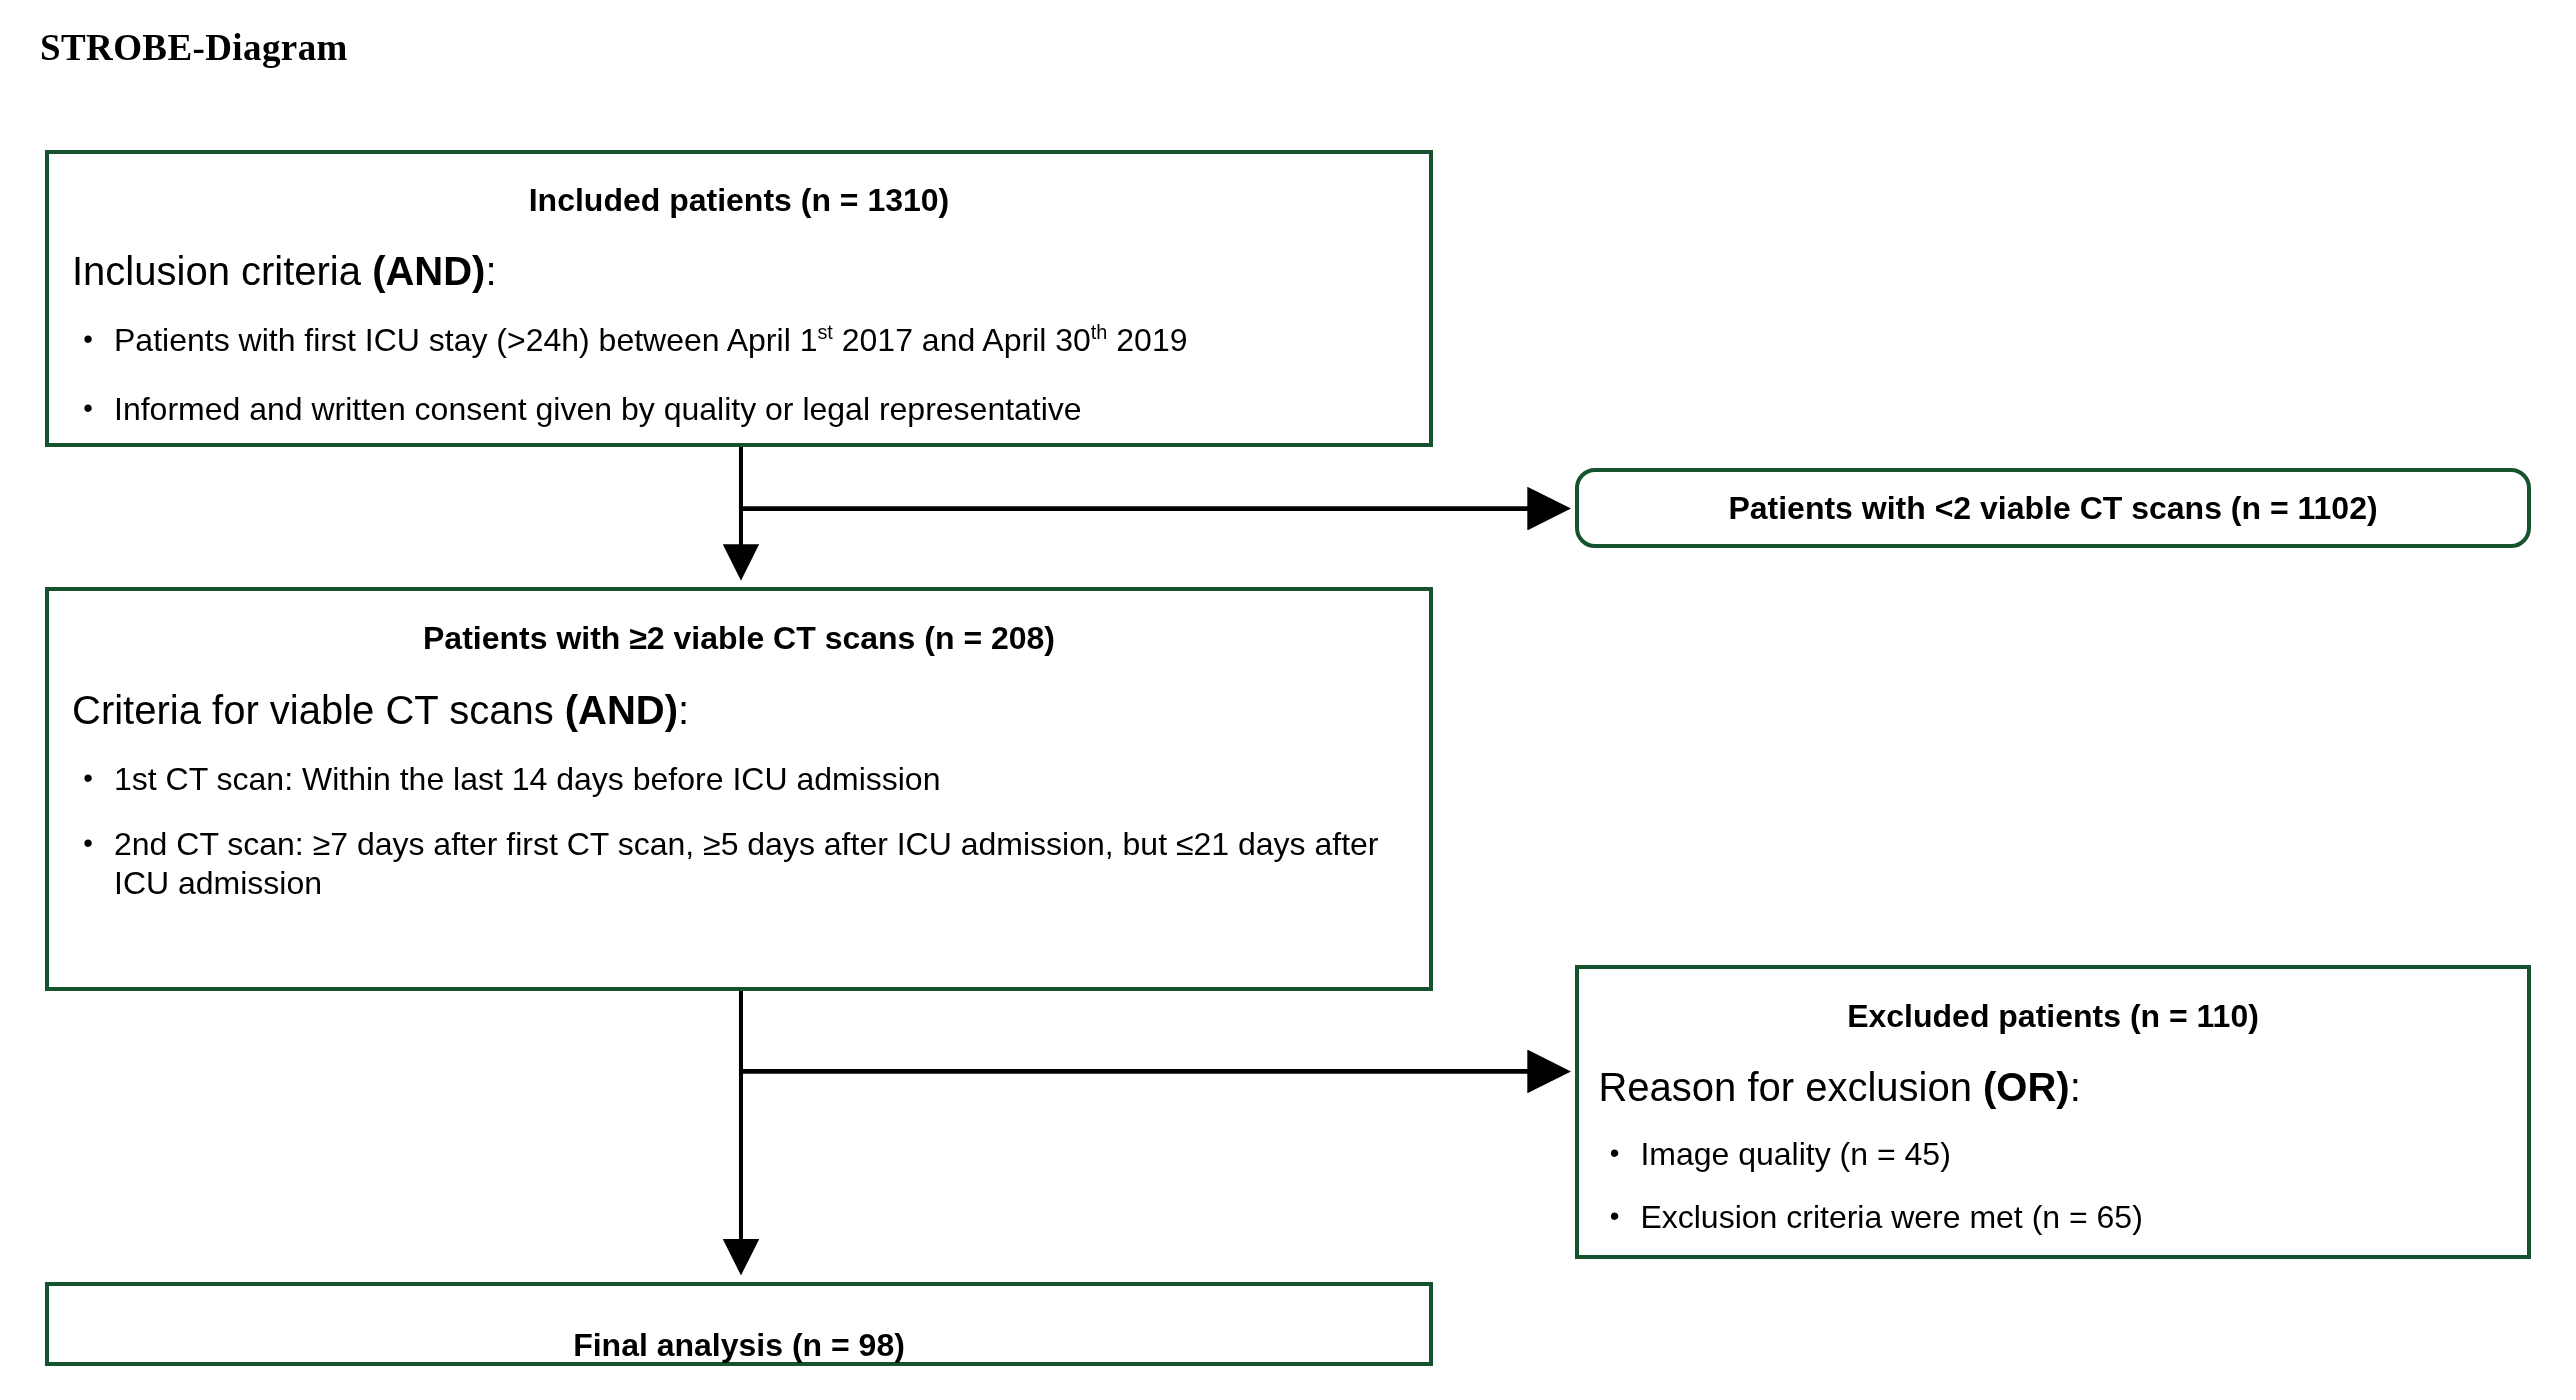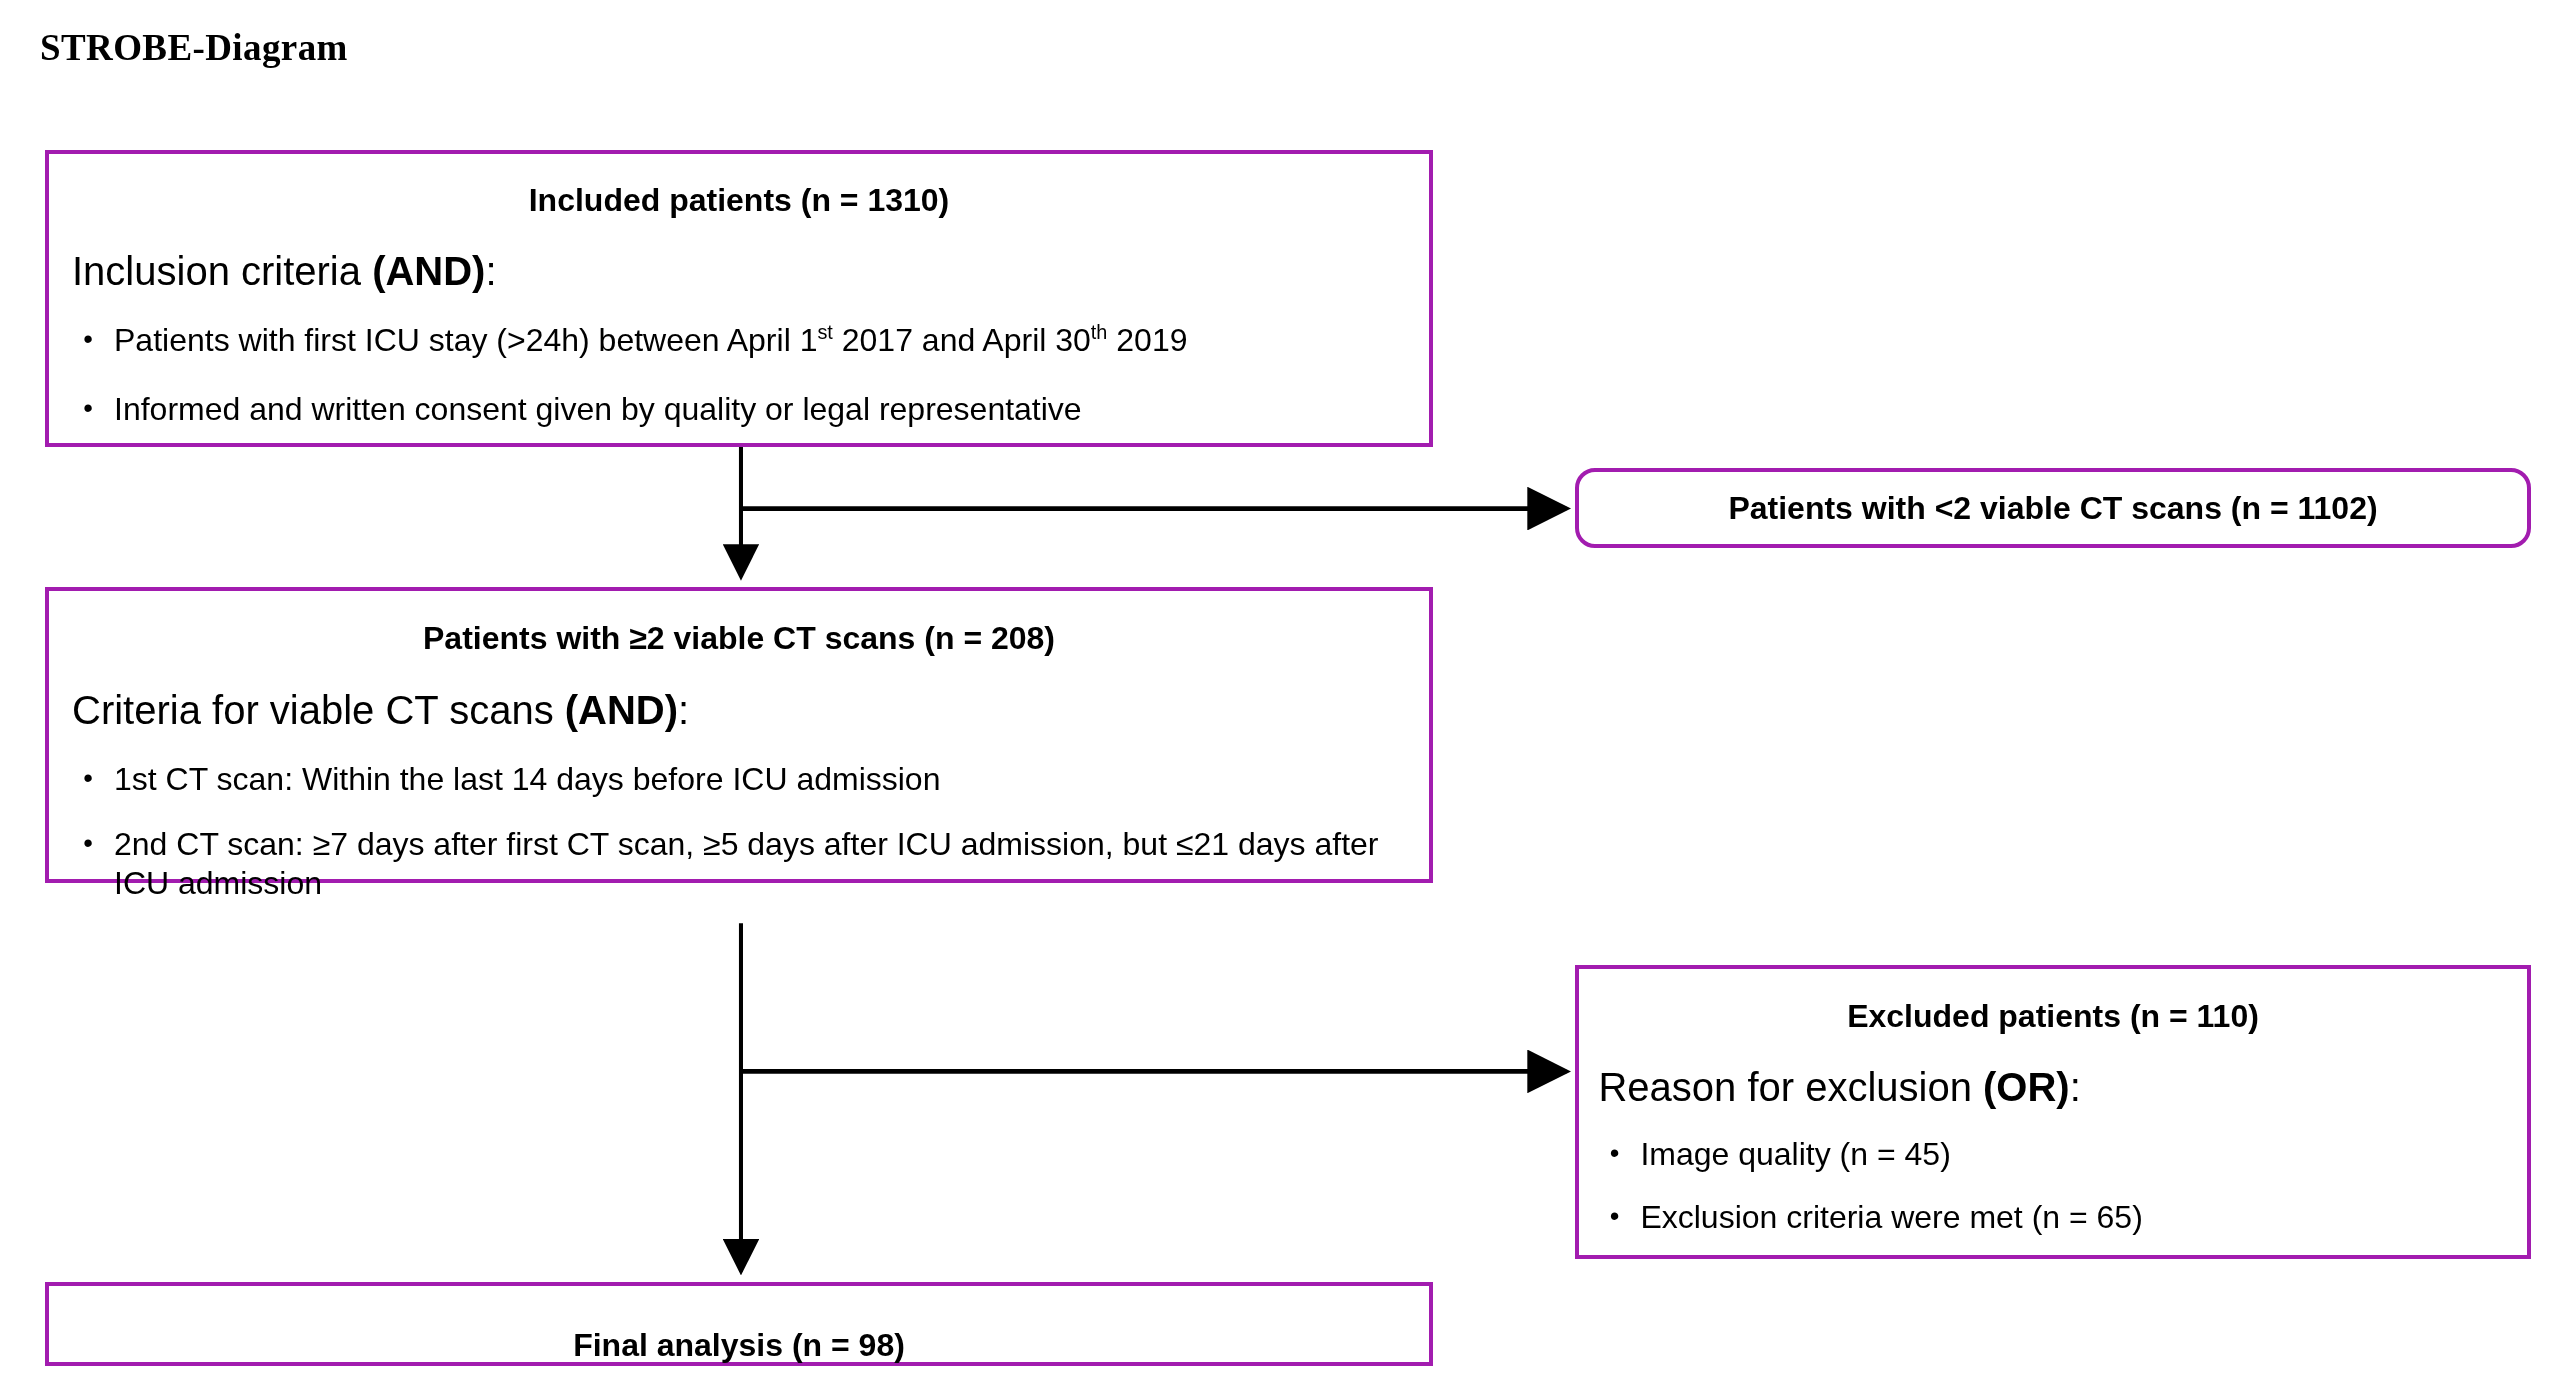--- a/index.html
+++ b/index.html
@@ -30,21 +30,21 @@
     font-family: "Liberation Serif", serif;
     font-weight: bold;
     font-size: 37px;
     letter-spacing: 0.4px;
     white-space: nowrap;
   }
 
   .box {
     position: absolute;
     box-sizing: border-box;
-    border: 4px solid #a21caf;
+    border: 4px solid #14532d;
     background: #ffffff;
   }
 
   .box-heading {
     text-align: center;
     font-weight: bold;
     font-size: 32px;
     line-height: 1.15;
     white-space: nowrap;
   }
@@ -91,21 +91,21 @@
     padding: 18px 23px 0 23px;
   }
   #box-included .box-heading { margin-top: 9.7px; }
   #box-included .box-subheading { margin-top: 29px; }
   #box-included .bullet-list { margin-top: 26px; }
   #box-included .bullet-item + .bullet-item { margin-top: 29px; }
 
   
   #box-viable {
     left: 45px; top: 587px;
-    width: 1388px; height: 296px;
+    width: 1388px; height: 404px;
     padding: 18px 23px 0 23px;
   }
   #box-viable .box-heading { margin-top: 11.3px; }
   #box-viable .box-subheading { margin-top: 29px; }
   #box-viable .bullet-list { margin-top: 26px; }
   #box-viable .bullet-item + .bullet-item { margin-top: 26px; }
 
   
   #box-final {
     left: 45px; top: 1282px;

